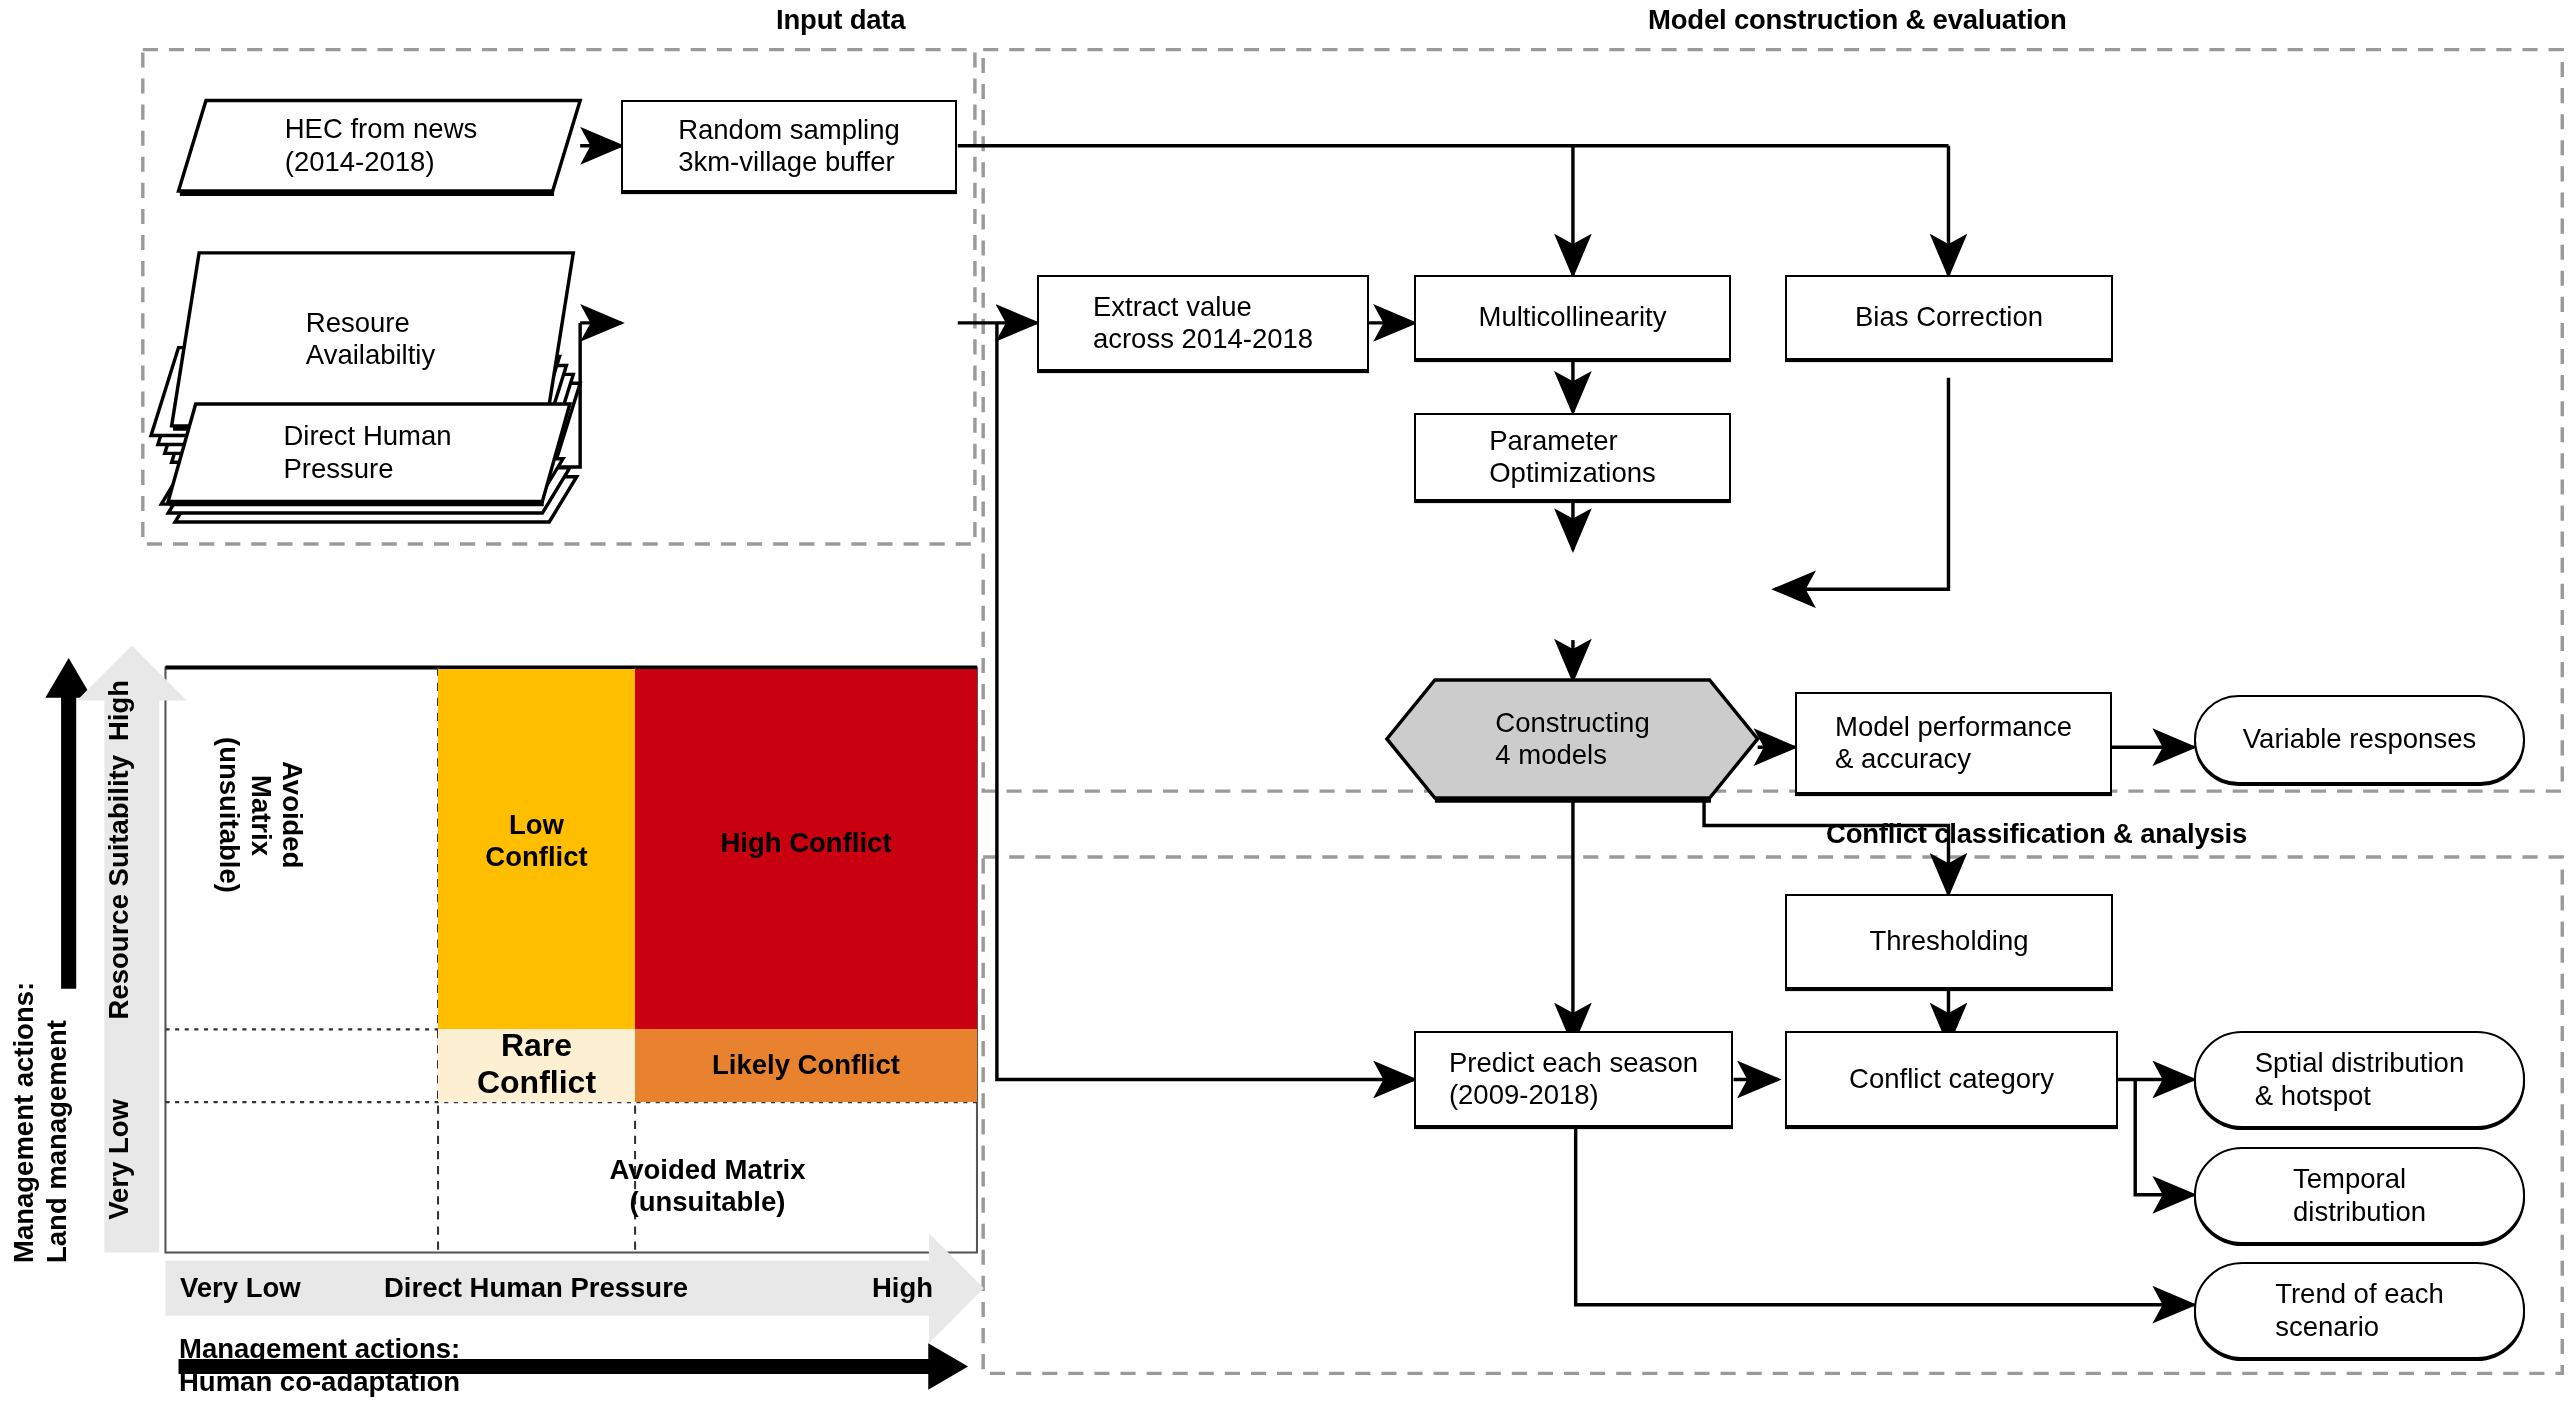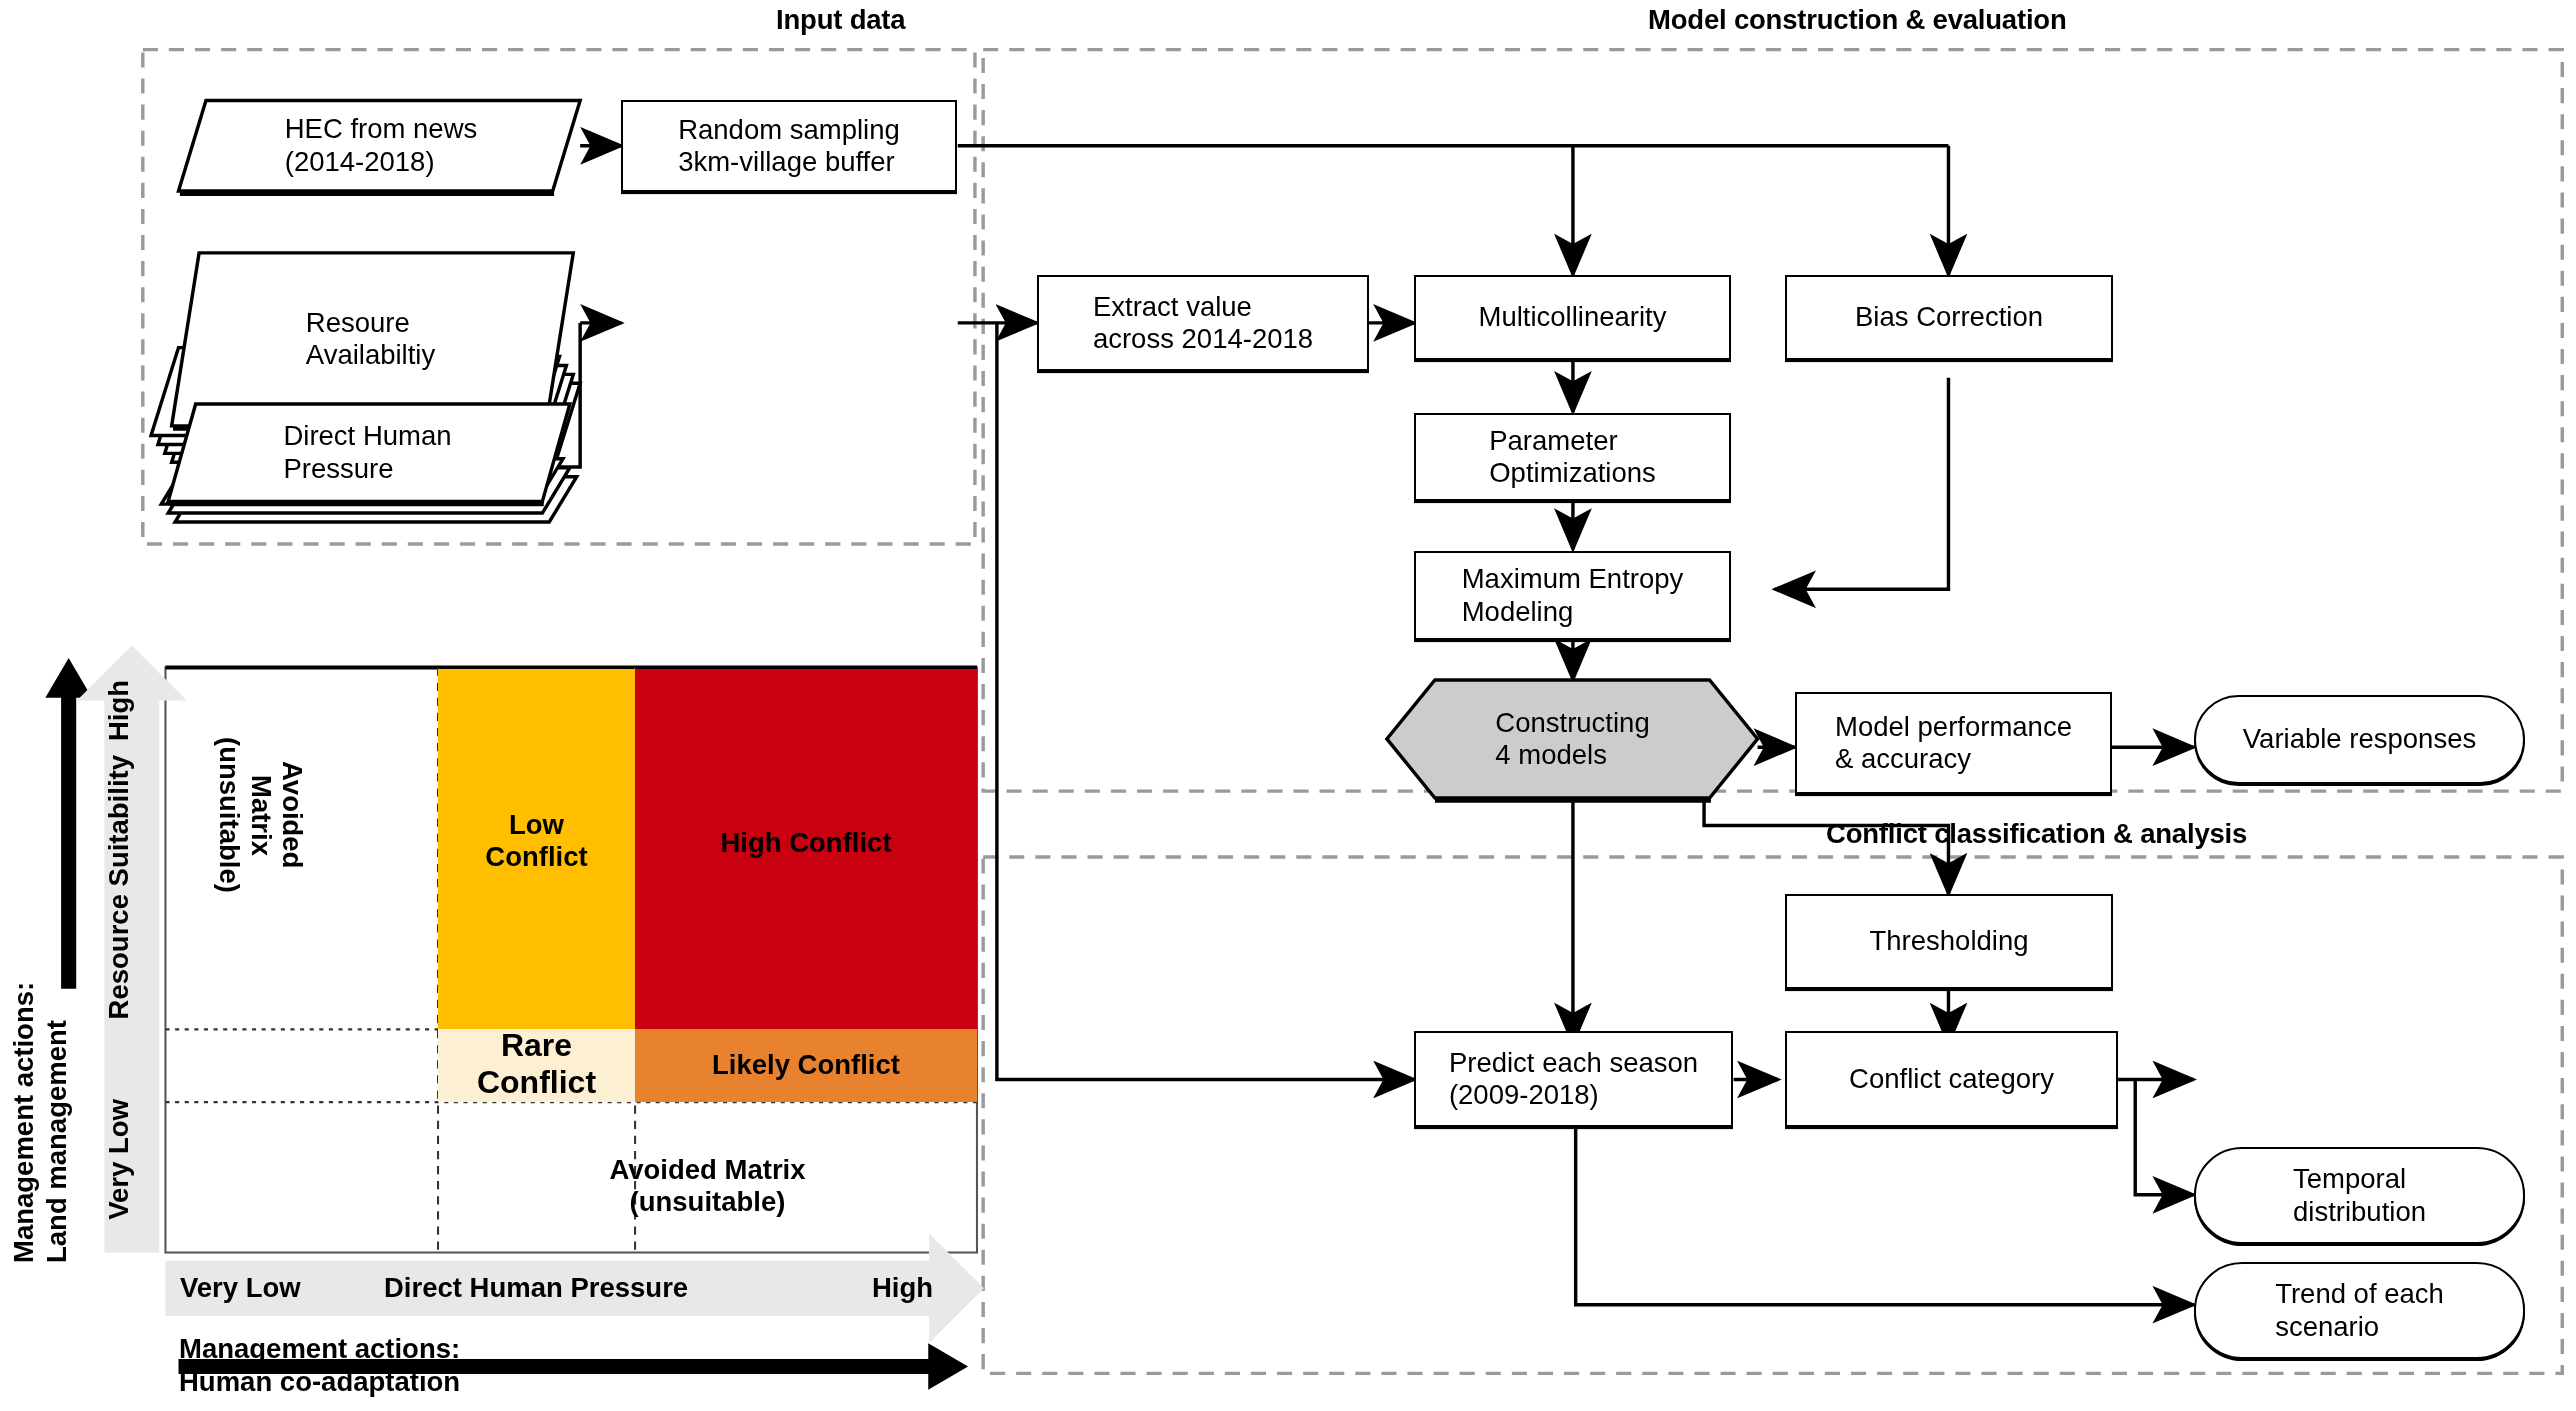--- a/index.html
+++ b/index.html
@@ -154,38 +154,38 @@
   <div class="node rect" style="left:1037px;top:275px;width:332px;height:96px;white-space:pre-line;">Extract value
 across 2014-2018</div>
 
   <div class="node rect" style="left:1414px;top:275px;width:317px;height:85px;">Multicollinearity</div>
 
   <div class="node rect" style="left:1785px;top:275px;width:328px;height:85px;">Bias Correction</div>
 
   <div class="node rect" style="left:1414px;top:413px;width:317px;height:88px;white-space:pre-line;">Parameter
 Optimizations</div>
 
-  <div class="node rect" style="left:1414px;top:551px;width:317px;height:89px;white-space:pre-line;">Maximum Entropy
-Modeling</div>
 
   <div class="node hexnode" style="left:1435px;top:680px;width:275px;height:118px;white-space:pre-line;">Constructing
 4 models</div>
 
   <div class="node rect" style="left:1795px;top:692px;width:317px;height:102px;white-space:pre-line;">Model performance
 &amp; accuracy</div>
 
   <div class="node pillnode" style="left:2194px;top:695px;width:331px;height:89px;">Variable responses</div>
 
   <div class="node rect" style="left:1785px;top:894px;width:328px;height:95px;">Thresholding</div>
 
   <div class="node rect" style="left:1414px;top:1031px;width:319px;height:96px;white-space:pre-line;">Predict each season
 (2009-2018)</div>
 
   <div class="node rect" style="left:1785px;top:1031px;width:333px;height:96px;">Conflict category</div>
 
+  <div class="node pillnode" style="left:2194px;top:1031px;width:331px;height:97px;white-space:pre-line;">Sptial distribution
+&amp; hotspot</div>
 
   <div class="node pillnode" style="left:2194px;top:1147px;width:331px;height:97px;white-space:pre-line;">Temporal
 distribution</div>
 
   <div class="node pillnode" style="left:2194px;top:1262px;width:331px;height:97px;white-space:pre-line;">Trend of each
 scenario</div>
 
   <div class="matrixcell" style="left:438px;top:669px;width:197px;height:360px;background:#FFBE00;"></div>
   <div class="matrixcell" style="left:635px;top:669px;width:342px;height:360px;background:#C80010;"></div>
   <div class="matrixcell" style="left:438px;top:1029px;width:197px;height:73px;background:#FCEFD2;"></div>

